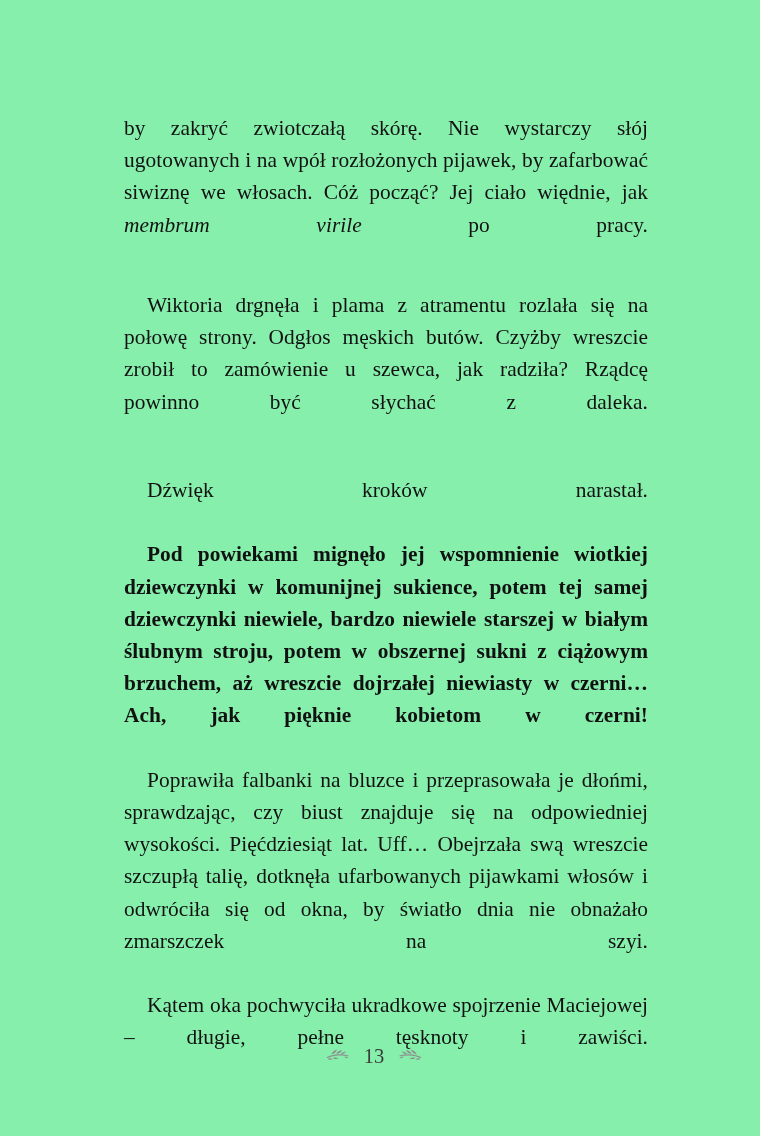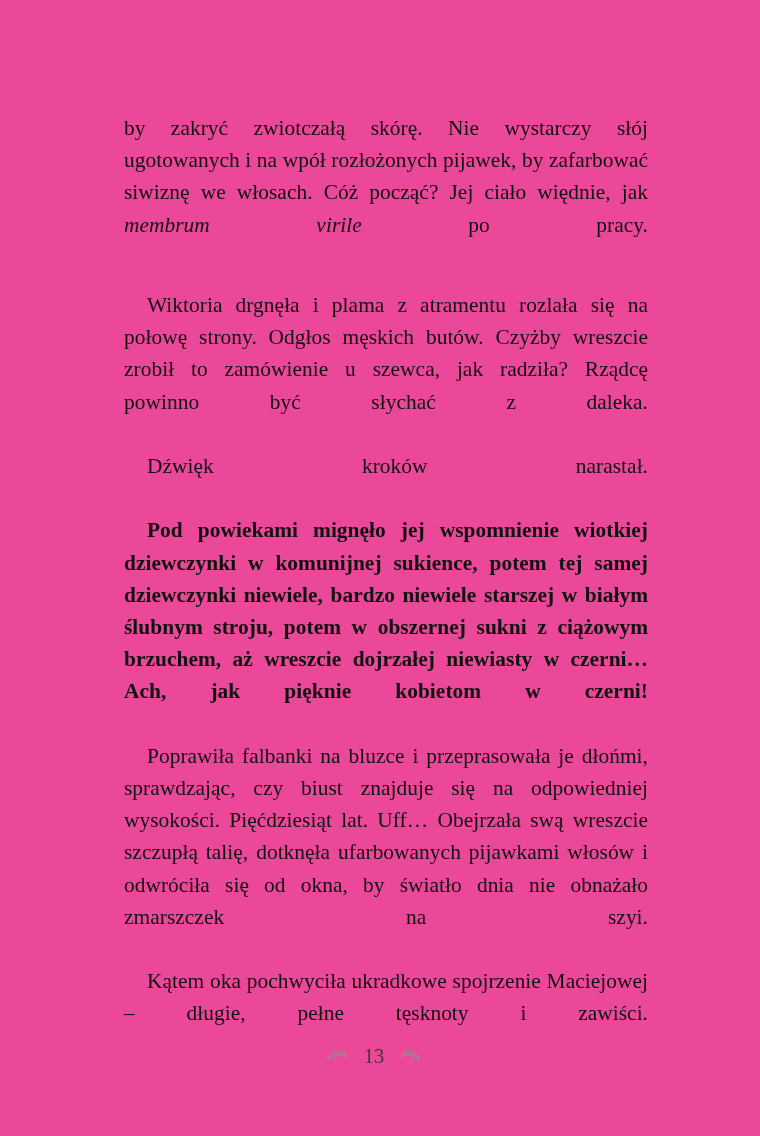--- a/index.html
+++ b/index.html
@@ -83,26 +83,26 @@
     font-size: 20.5px;
     line-height: 20.5px;
     color: #3a3a3a;
     margin: 0 9px;
     font-family: "Liberation Serif", "DejaVu Serif", serif;
   }
 </style>
 </head>
 <body style="background: rgb(255, 255, 255);">
 
-<div id="page" style="background: #ec4899;">
+<div id="page" style="background: #86efac;">
 
   <div id="text-block">
       <p class="para" style="color: rgb(17, 17, 17);"><span>by zakryć zwiotczałą skórę. Nie wystarczy słój ugotowanych i na wpół rozłożonych pijawek, by zafarbować siwiznę we włosach. Cóż począć? Jej ciało więdnie, jak </span><span class="it">membrum virile</span><span> po pracy.</span></p>
       <p class="para indent" style="color: rgb(17, 17, 17); margin-top: 16px;"><span>Wiktoria drgnęła i plama z atramentu rozlała się na połowę strony. Odgłos męskich butów. Czyżby wreszcie zrobił to zamówienie u szewca, jak radziła? Rządcę powinno być słychać z daleka.</span></p>
-      <p class="para indent" style="color: rgb(17, 17, 17);"><span>Dźwięk kroków narastał.</span></p>
+      <p class="para indent" style="color: rgb(17, 17, 17); margin-top: 24px;"><span>Dźwięk kroków narastał.</span></p>
       <p class="para indent" style="color: rgb(17, 17, 17); font-weight: bold;"><span>Pod powiekami mignęło jej wspomnienie wiotkiej dziewczynki w komunijnej sukience, potem tej samej dziewczynki niewiele, bardzo niewiele starszej w białym ślubnym stroju, potem w obszernej sukni z ciążowym brzuchem, aż wreszcie dojrzałej niewiasty w czerni… Ach, jak pięknie kobietom w czerni!</span></p>
       <p class="para indent" style="color: rgb(17, 17, 17);"><span>Poprawiła falbanki na bluzce i przeprasowała je dłońmi, sprawdzając, czy biust znajduje się na odpowiedniej wysokości. Pięćdziesiąt lat. Uff… Obejrzała swą wreszcie szczupłą talię, dotknęła ufarbowanych pijawkami włosów i odwróciła się od okna, by światło dnia nie obnażało zmarszczek na szyi.</span></p>
       <p class="para indent" style="color: rgb(17, 17, 17);"><span>Kątem oka pochwyciła ukradkowe spojrzenie Maciejowej – długie, pełne tęsknoty i zawiści.</span></p>
     </div>
 
   <div id="footer">
     <span class="orn left">
       <svg viewBox="0 0 26 18" width="26" height="18" aria-hidden="true">
         <g fill="#8e8e8e">
           <path d="M1.5 11.2 C5 9.4 9 8.4 13.6 8.2 C17 8.1 20.4 8.5 23.6 9.4 L23.4 10.3 C20.3 9.6 17.1 9.3 13.8 9.4 C9.4 9.6 5.6 10.5 2.1 12.1 Z"></path>

